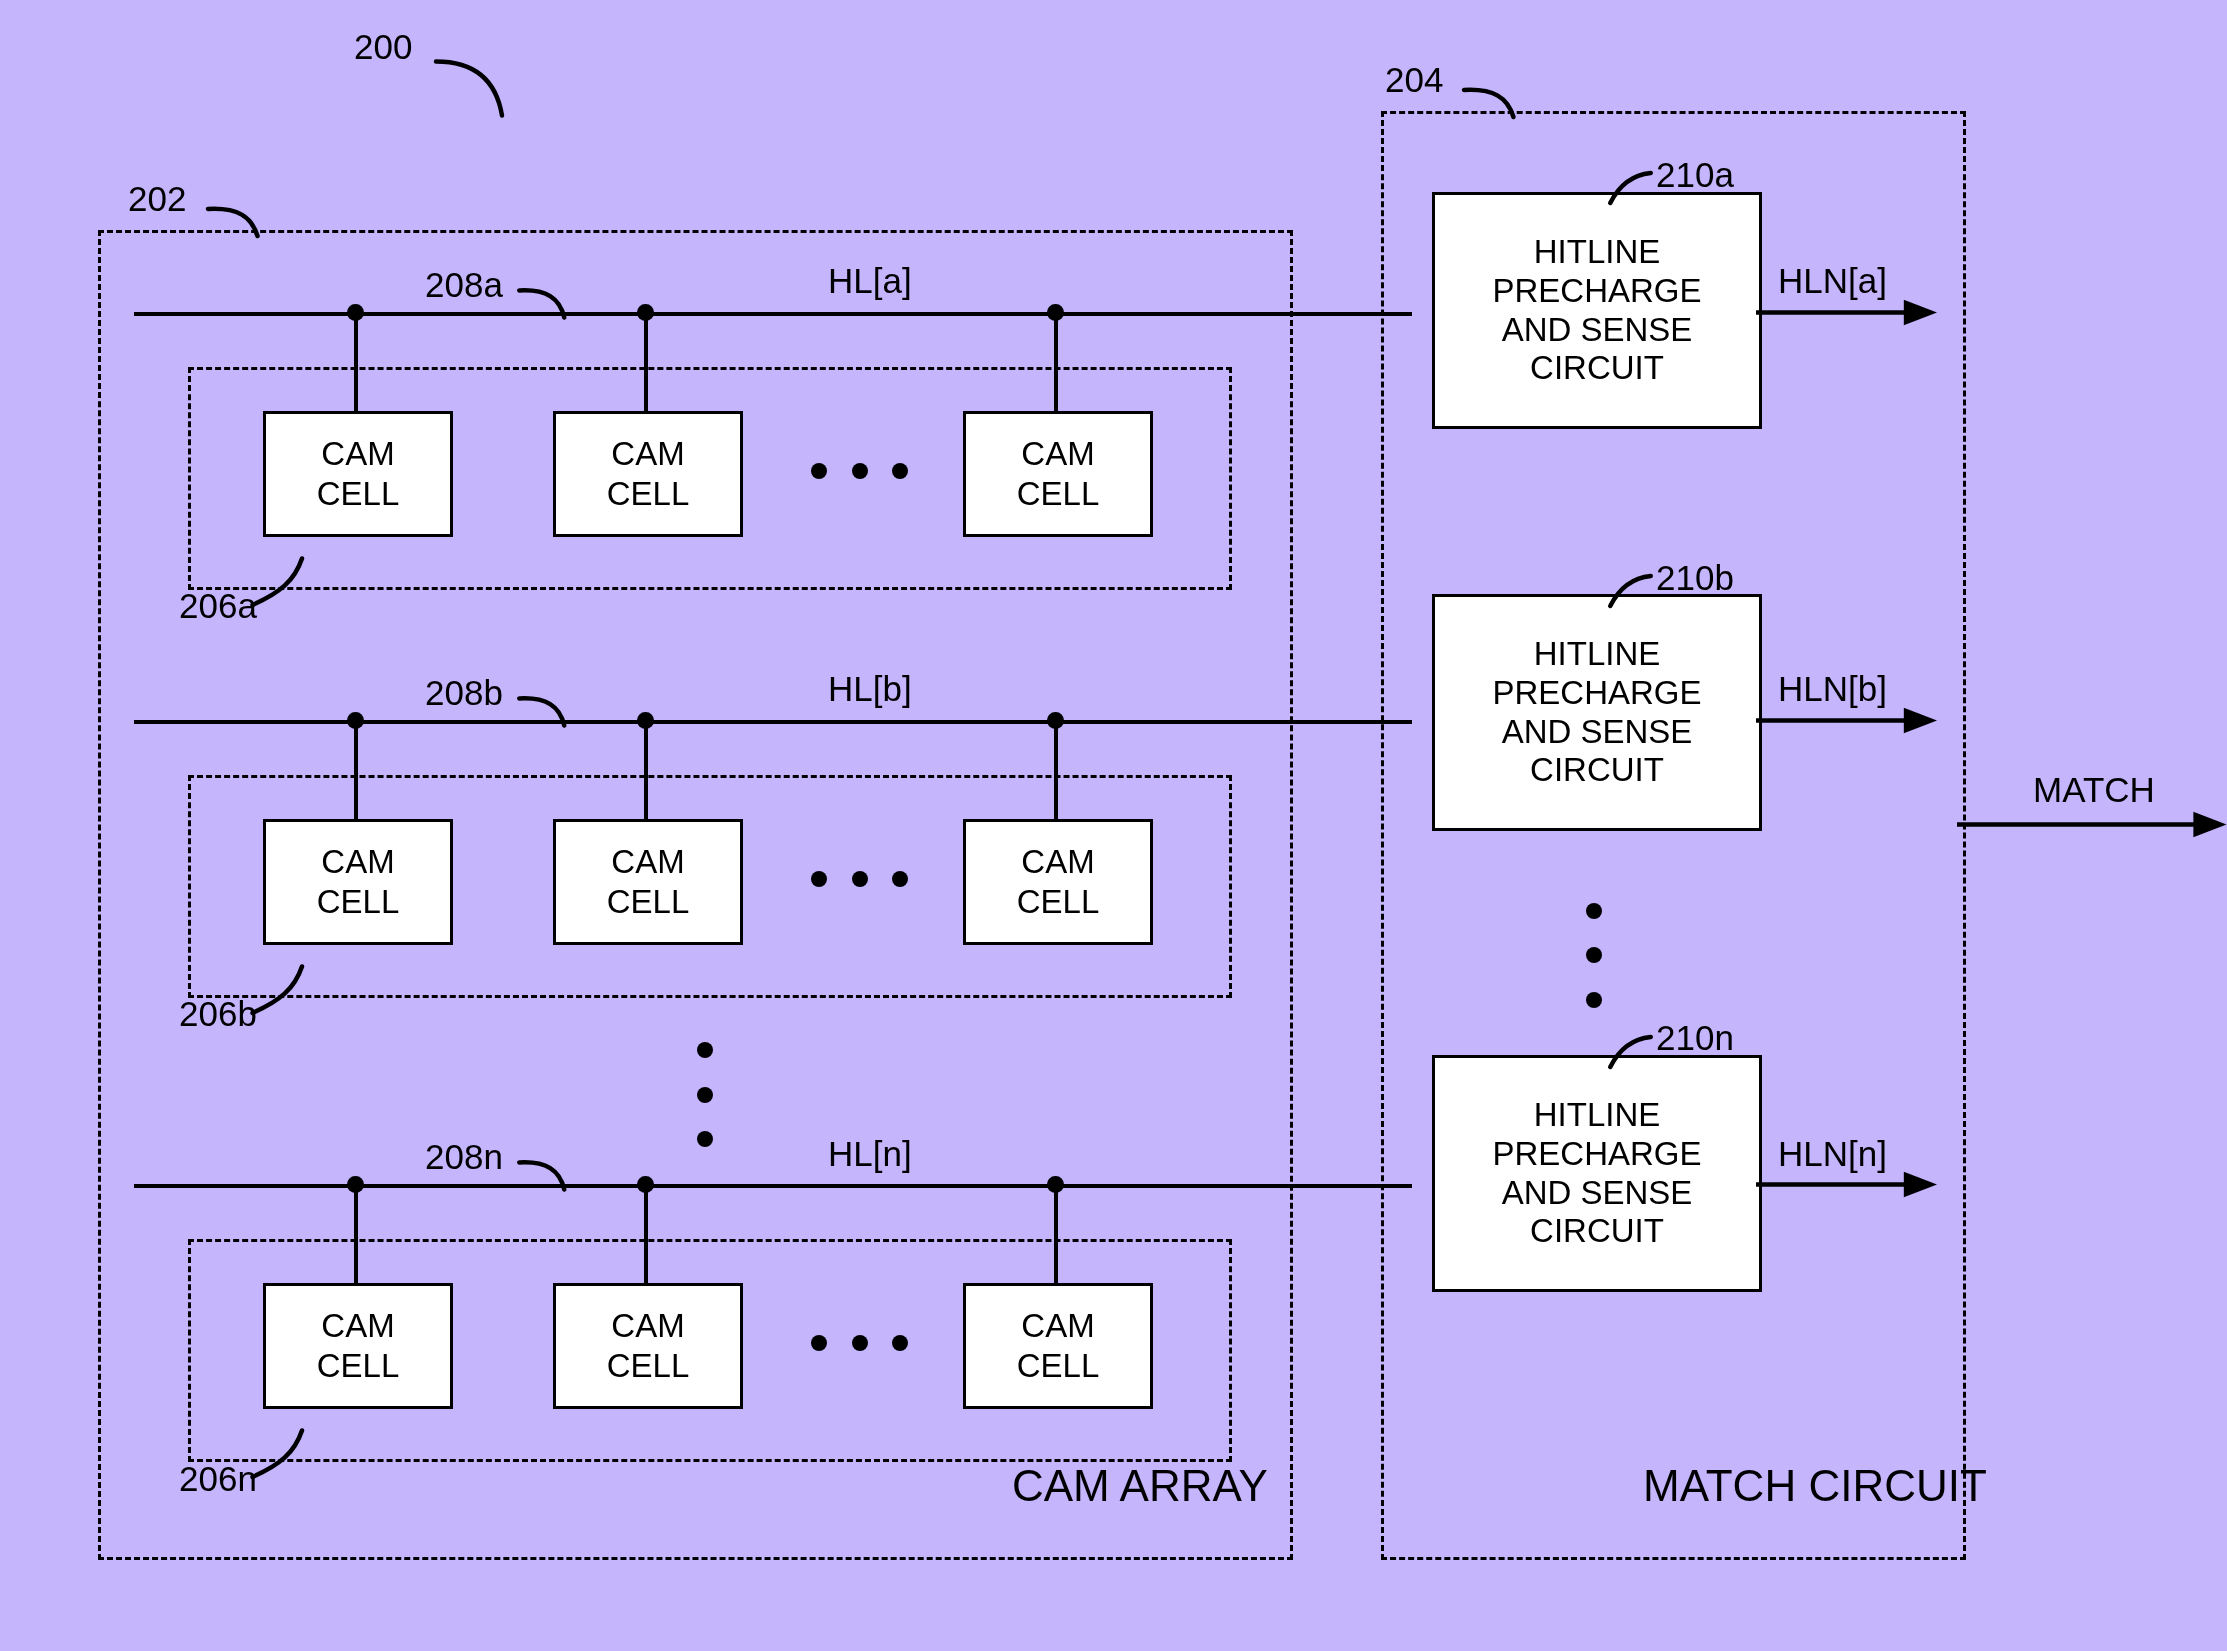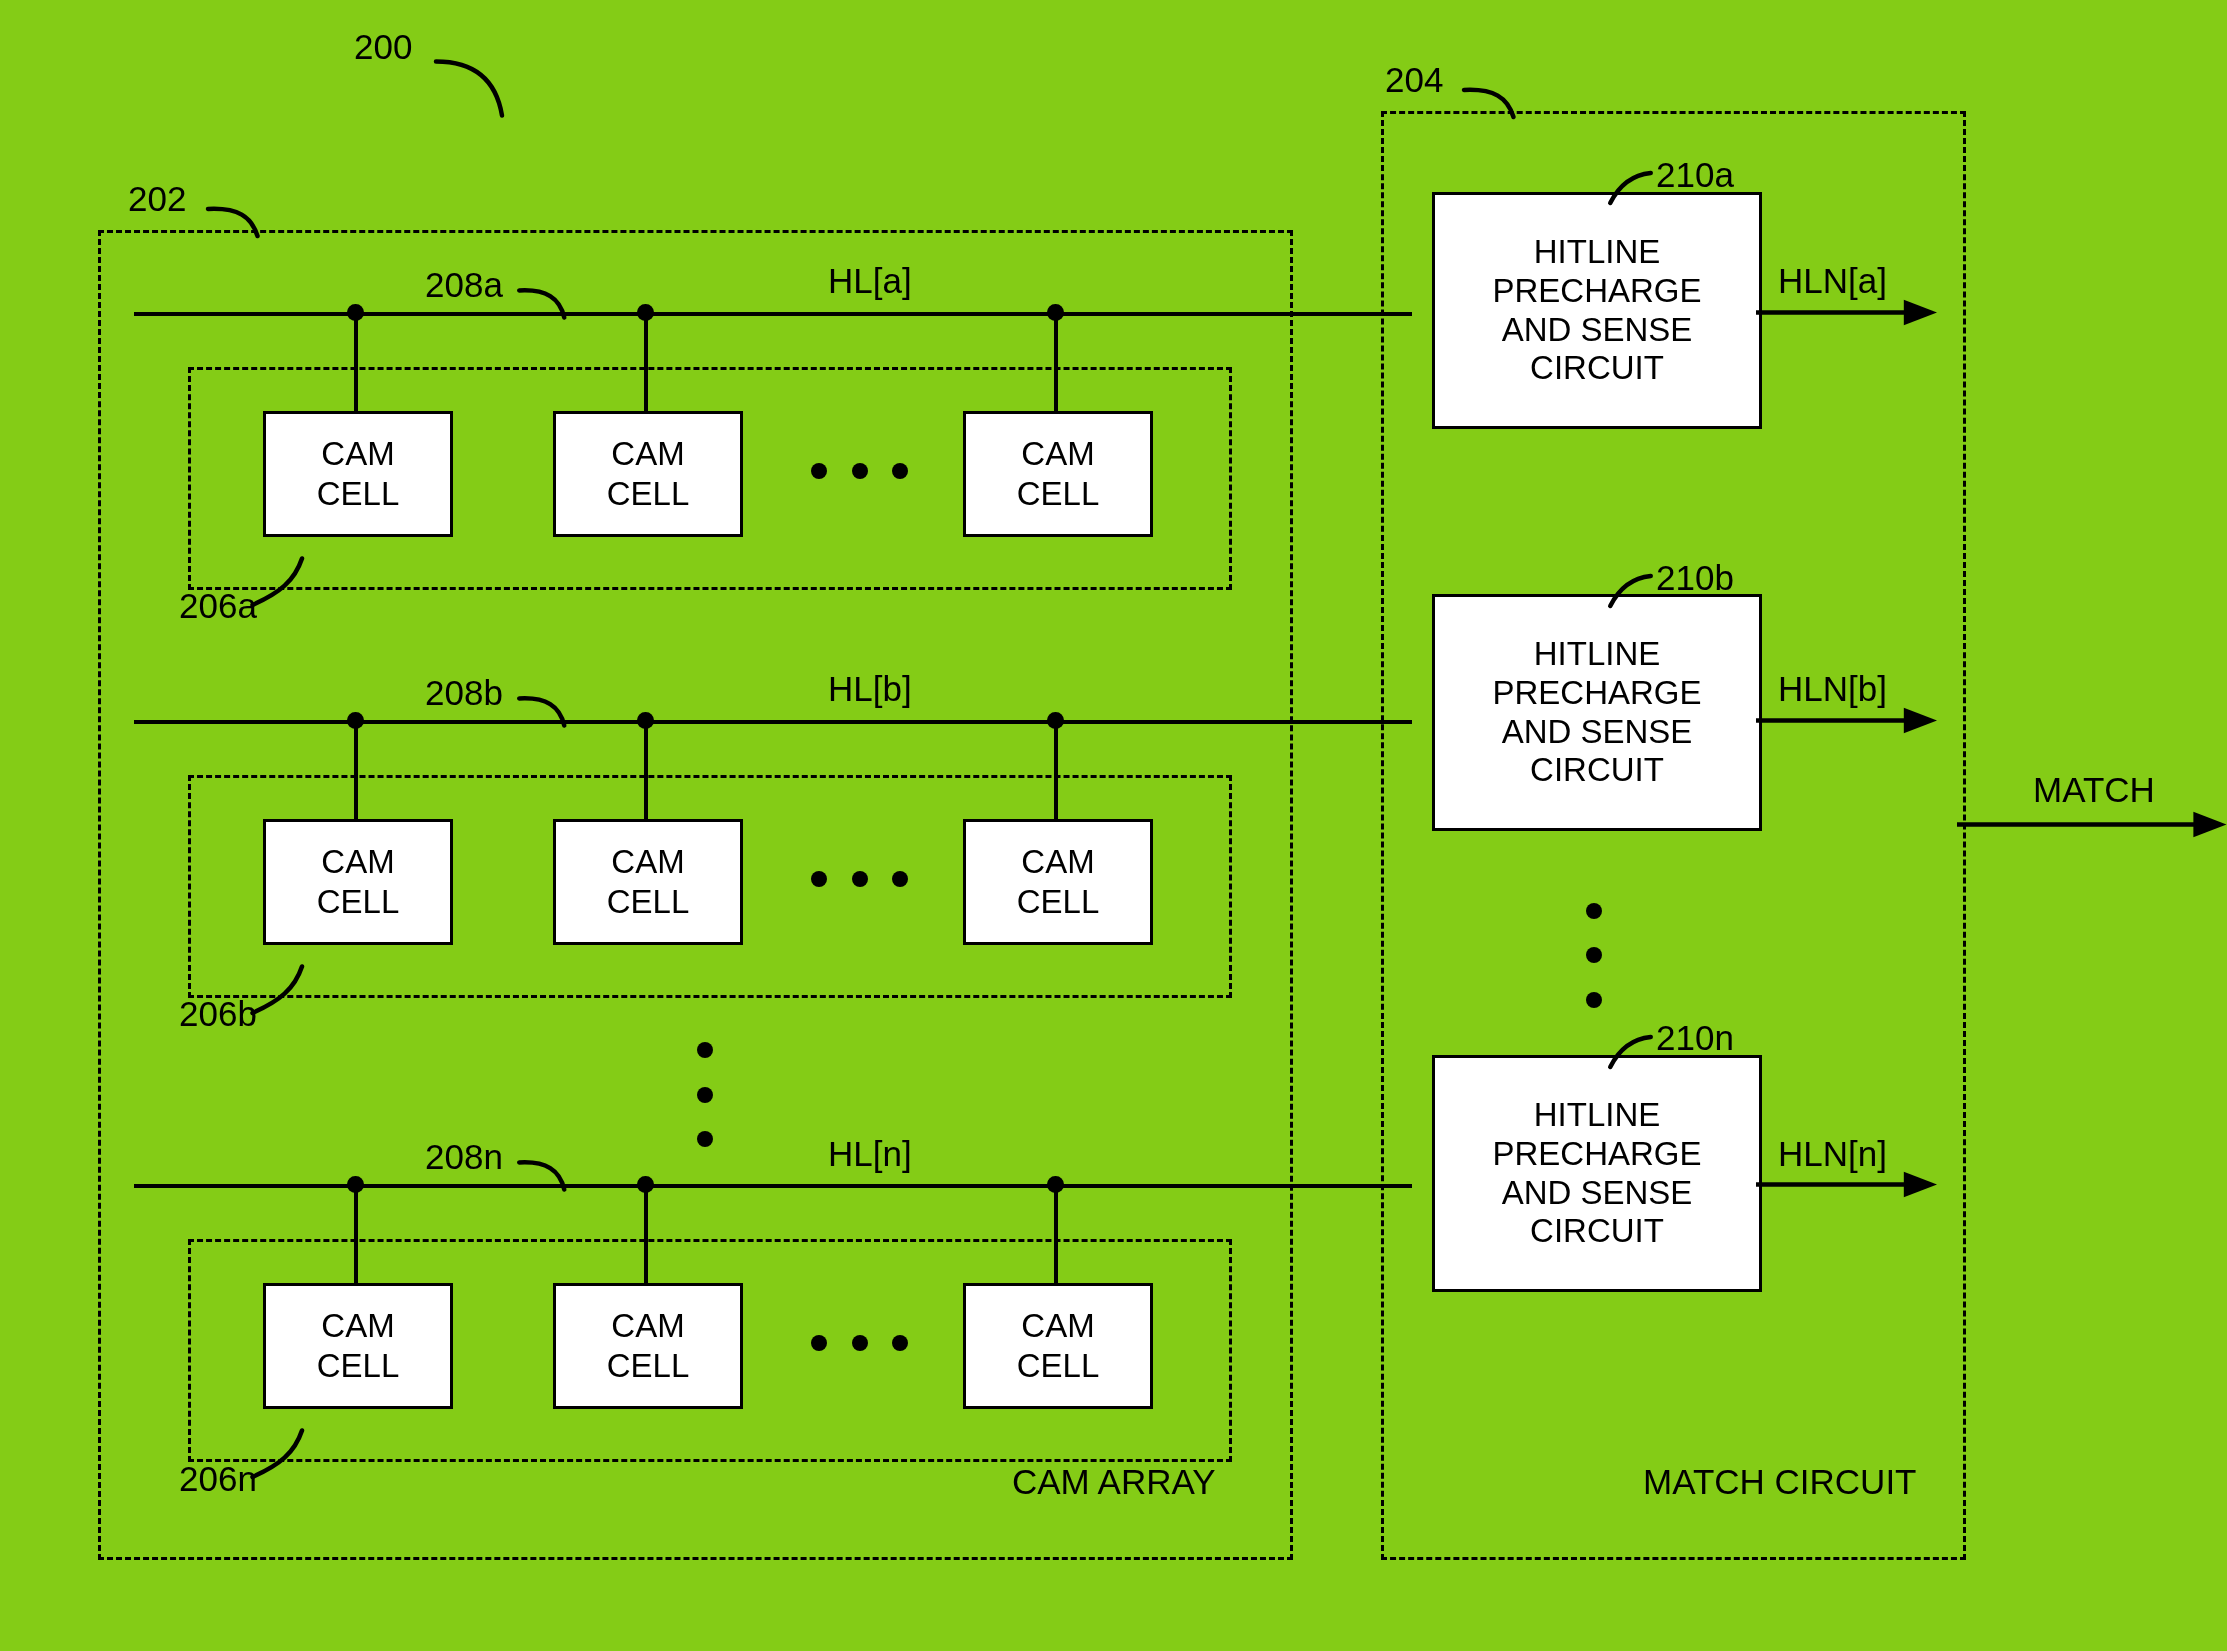--- a/index.html
+++ b/index.html
@@ -1,24 +1,24 @@
 <!DOCTYPE html>
 <html style="font-size:12px"><head>
 <meta charset="utf-8">
 <style>
   html,body{margin:0;padding:0;background:#ffffff;}
   body{font-family:"Liberation Sans", sans-serif;color:#000;}
-  #stage{position:relative;width:2227px;height:1651px;background:#84cc16;overflow:hidden;}
+  #stage{position:relative;width:2227px;height:1651px;background:#c4b5fd;overflow:hidden;}
 
   .txt{position:absolute;white-space:nowrap;color:#000;line-height:1;}
   .ref{font-size:35px;}
   .sig{font-size:35px;}
   .boxtxt{font-size:33px;text-align:center;line-height:1.18;}
   .celltxt{font-size:33px;text-align:center;line-height:1.22;}
-  .sectiontxt{font-size:35px;}
+  .sectiontxt{font-size:44px;}
 
   
   .dashbox{position:absolute;border:3.8px dashed #000;background:transparent;}
   .dashrow{position:absolute;border:3.8px dashed #000;background:transparent;}
 
   
   .solidbox{position:absolute;border:3.8px solid #000;background:#fff;
             display:flex;align-items:center;justify-content:center;}
 
   

